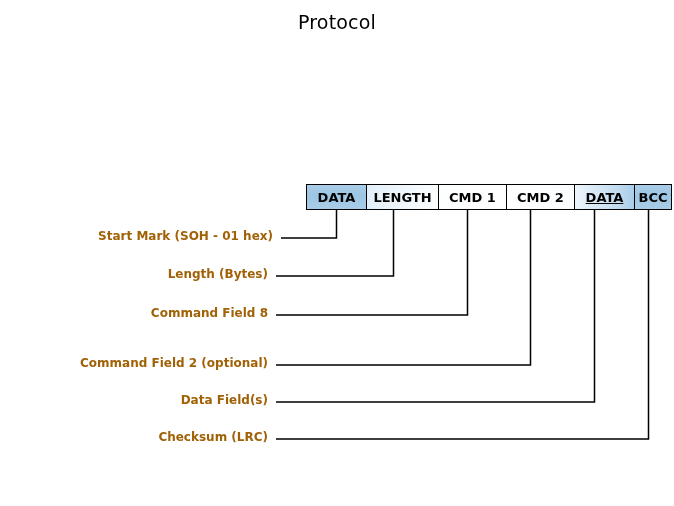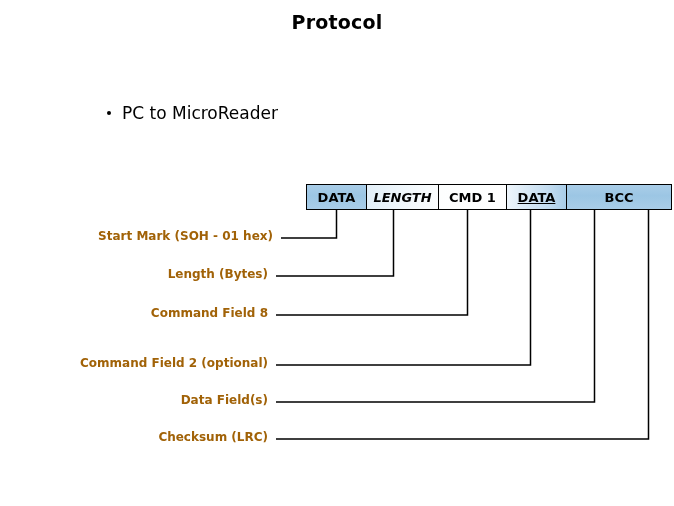--- a/index.html
+++ b/index.html
@@ -22,21 +22,21 @@
   }
 
   
   .slide-title {
     position: absolute;
     left: 0;
     top: 11px;
     width: 674px;
     text-align: center;
     font-family: "DejaVu Sans", sans-serif;
-    font-weight: bold;
+    font-weight: normal;
     font-size: 19px;
     color: #000000;
     letter-spacing: 0.2px;
   }
 
   
   .bullet-row {
     position: absolute;
     left: 107px;
     top: 103px;
@@ -92,21 +92,21 @@
     font-weight: bold;
     font-size: 13px;
     color: #000000;
     border-right: 1.4px solid #000000;
     white-space: nowrap;
     overflow: hidden;
   }
   .frame-cell:last-child { border-right: none; }
 
   .cell-start  { flex: 0 0 60px;  background: linear-gradient(to bottom, #a9cde8 0%, #9cc6e4 45%, #a9cde8 100%); }
-  .cell-length { flex: 0 0 72px;  background: linear-gradient(to right, #e3eff8 0%, #f2f8fc 60%, #fbfdfe 100%); font-style: italic; }
+  .cell-length { flex: 0 0 72px;  background: linear-gradient(to right, #e3eff8 0%, #f2f8fc 60%, #fbfdfe 100%); }
   .cell-cmd1   { flex: 0 0 68px;  background: linear-gradient(to right, #fdfefe 0%, #ffffff 100%); }
   .cell-cmd2   { flex: 0 0 68px;  background: linear-gradient(to right, #ffffff 0%, #fafcfe 100%); }
   .cell-data   { flex: 0 0 60px;  background: linear-gradient(to right, #eef5fb 0%, #c3dcf0 70%, #a9cde8 100%); text-decoration: underline; }
   .cell-bcc    { flex: 1 1 auto;  background: linear-gradient(to bottom, #a9cde8 0%, #9cc6e4 45%, #a9cde8 100%); }
 
   
   .callout-label {
     position: absolute;
     font-family: "DejaVu Sans", sans-serif;
     font-weight: bold;
@@ -133,30 +133,27 @@
     stroke-linejoin: miter;
   }
 </style>
 </head>
 <body>
 
 <div id="slide">
 
   <div class="slide-title">Protocol</div>
 
-  <div class="bullet-row">
-    <span class="bullet-dot"></span>
-    <span class="bullet-text">PC to MicroReader</span>
-  </div>
 
 
   <div class="frame-bar">
     <div class="frame-cell cell-start">DATA</div>
     <div class="frame-cell cell-length">LENGTH</div>
     <div class="frame-cell cell-cmd1">CMD 1</div>
+    <div class="frame-cell cell-cmd2">CMD 2</div>
     <div class="frame-cell cell-data">DATA</div>
     <div class="frame-cell cell-bcc">BCC</div>
   </div>
 
   <svg id="leaders" viewBox="0 0 674 506">
     <path d="M 336.5 210 L 336.5 238 L 281 238"></path>
     <path d="M 393.5 210 L 393.5 276 L 276 276"></path>
     <path d="M 467.5 210 L 467.5 315 L 276 315"></path>
     <path d="M 530.5 210 L 530.5 365 L 276 365"></path>
     <path d="M 594.5 210 L 594.5 402 L 276 402"></path>

